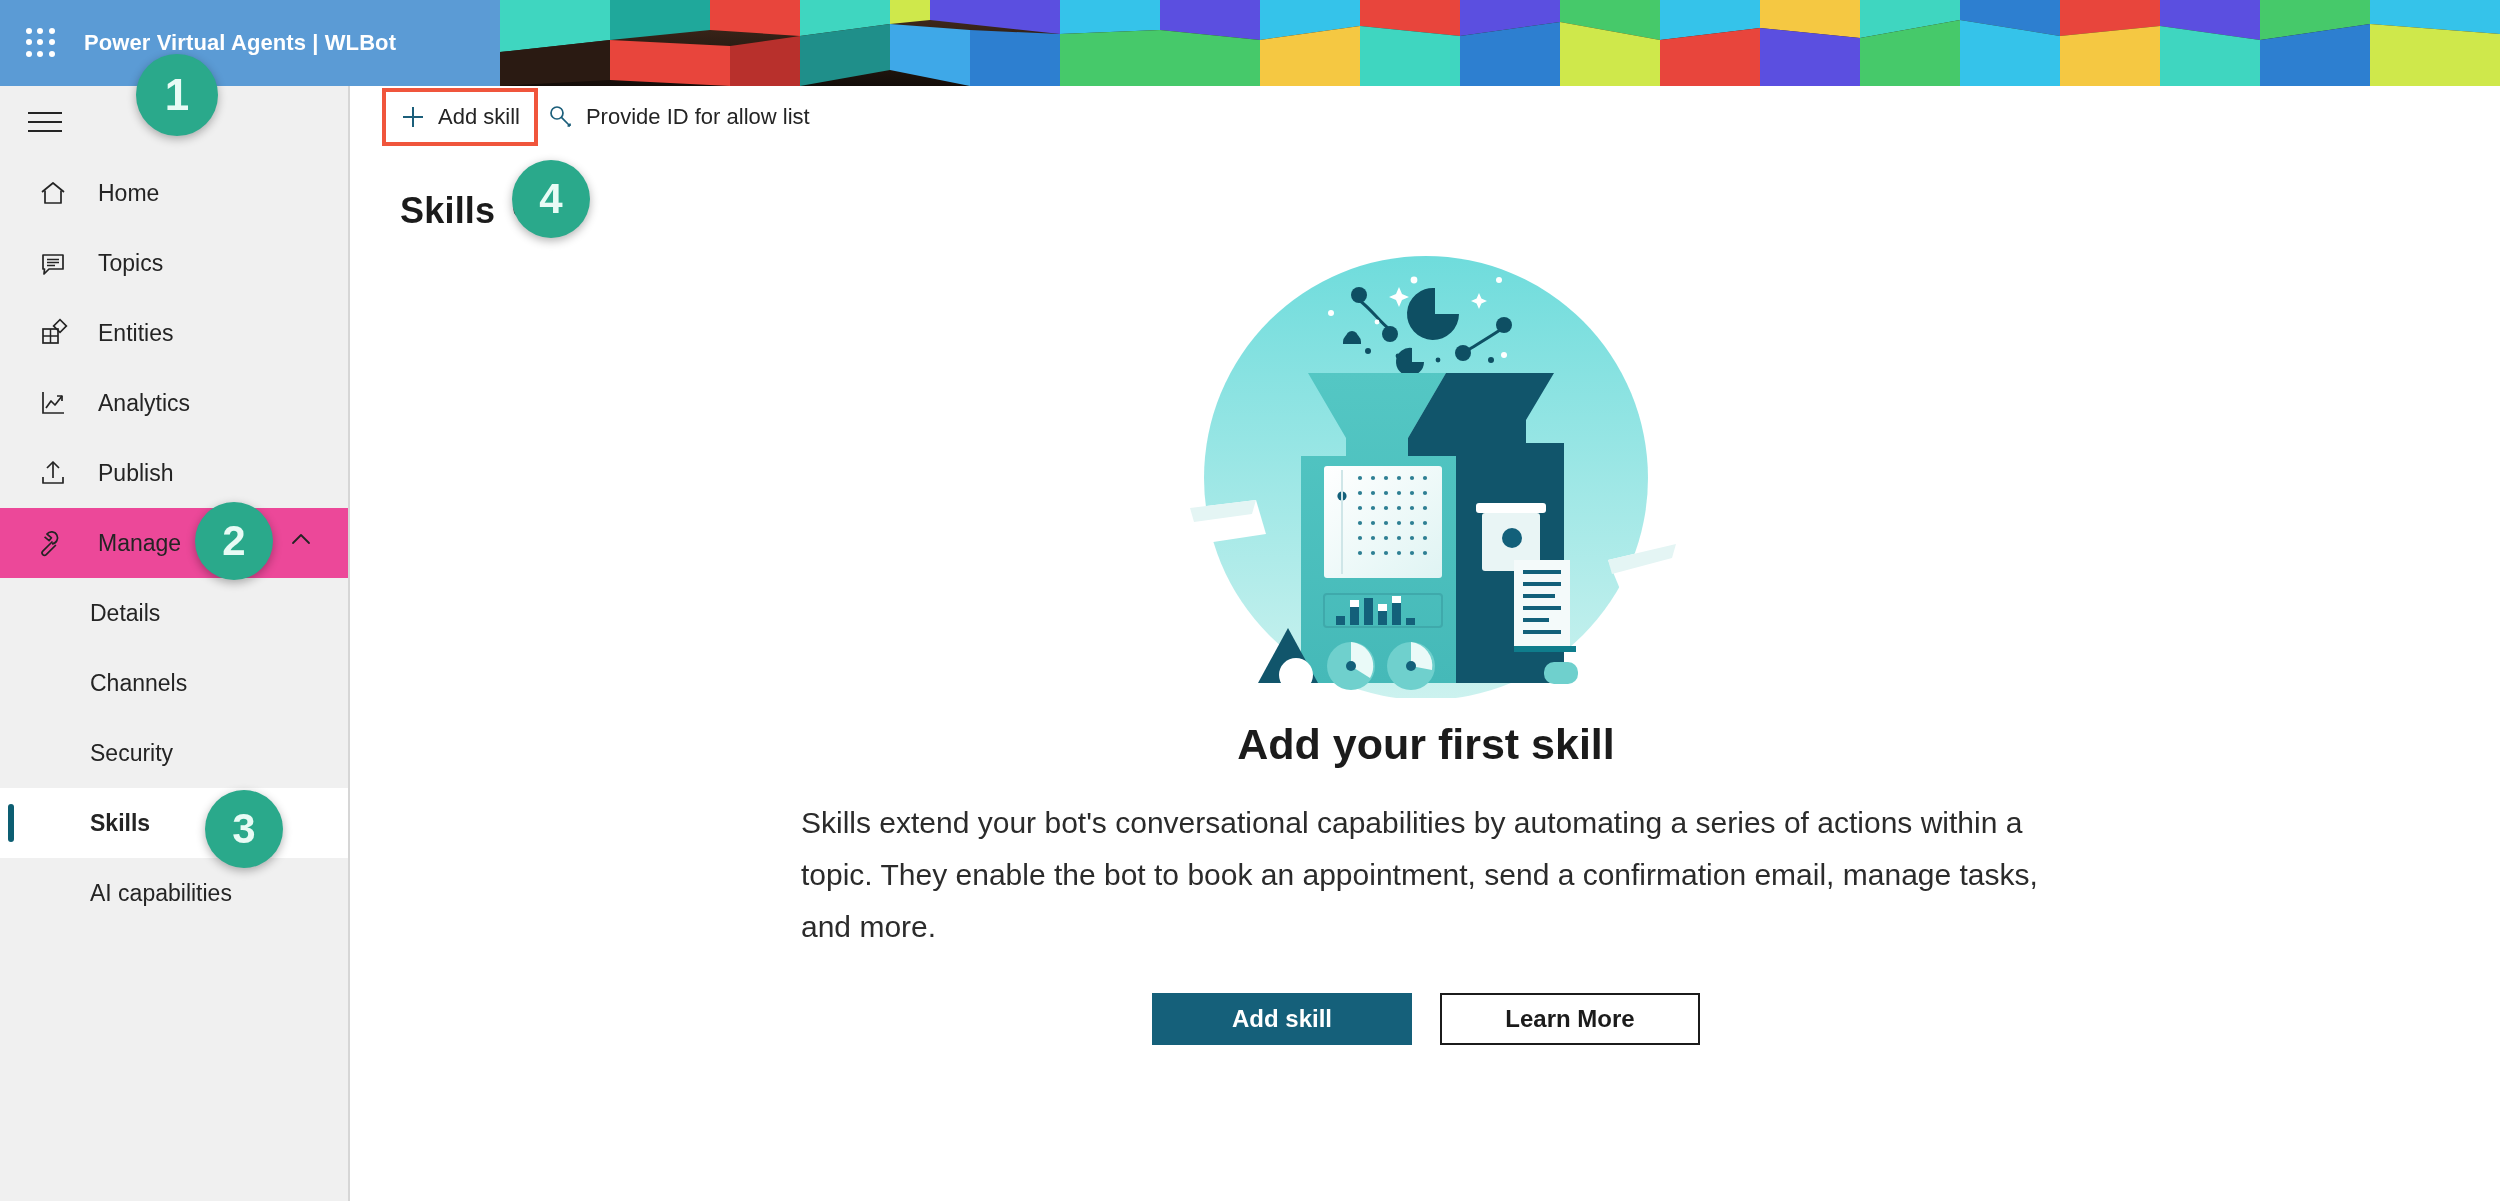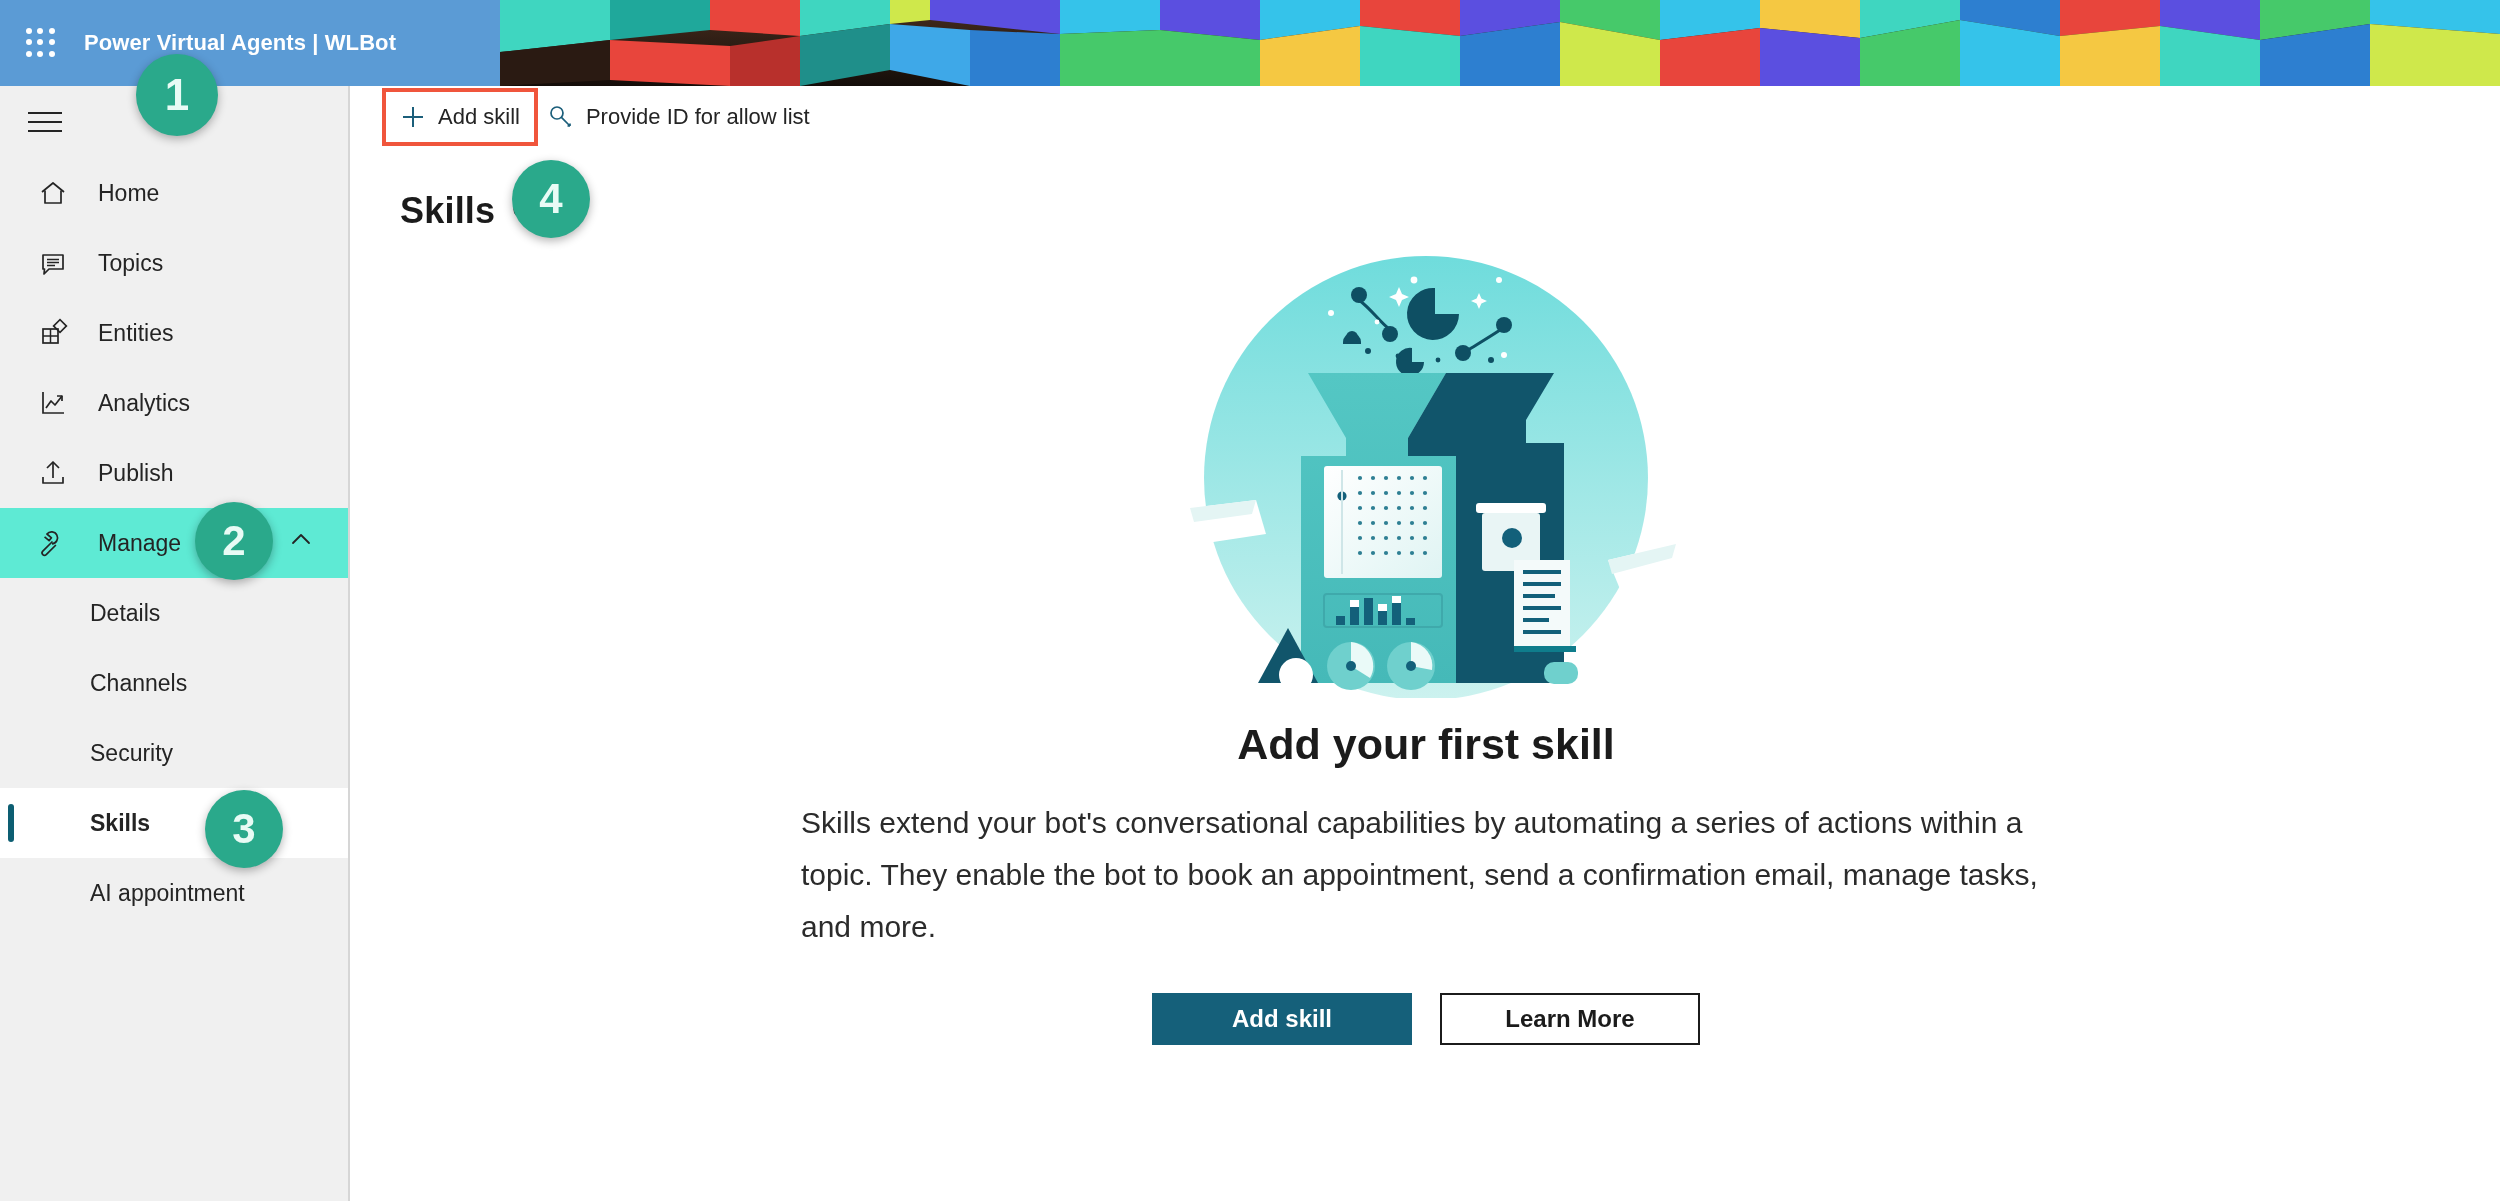--- a/index.html
+++ b/index.html
@@ -137,21 +137,21 @@
     font-size: 23px;
   }
   .nav-item .nav-icon {
     width: 34px;
     flex: 0 0 34px;
     display: flex;
     align-items: center;
     justify-content: center;
     margin-right: 28px;
   }
-  .nav-item.active-parent { background: #5eead4; }
+  .nav-item.active-parent { background: #ec4899; }
   .chev {
     position: absolute;
     right: 34px;
     top: 50%;
     transform: translateY(-50%);
   }
 
   .sub-item {
     display: flex;
     align-items: center;
@@ -441,21 +441,21 @@
   <div class="sub-item">
     <span>Channels</span>
   </div>
   <div class="sub-item">
     <span>Security</span>
   </div>
   <div class="sub-item selected">
     <span>Skills</span>
   </div>
   <div class="sub-item">
-    <span>AI appointment</span>
+    <span>AI capabilities</span>
   </div>
 </div>
 
 <div class="content">
 
   <div class="page-title-row">
     <span class="page-title">Skills</span>
     <span>
       <svg width="24" height="24" viewBox="0 0 24 24">
         <circle cx="12" cy="12" r="9" stroke="#444444" stroke-width="1.4" fill="none"></circle>

